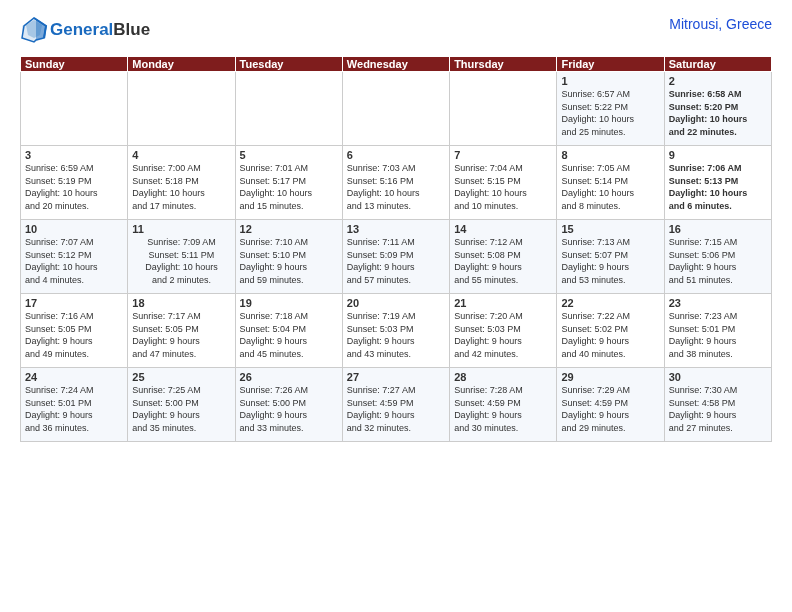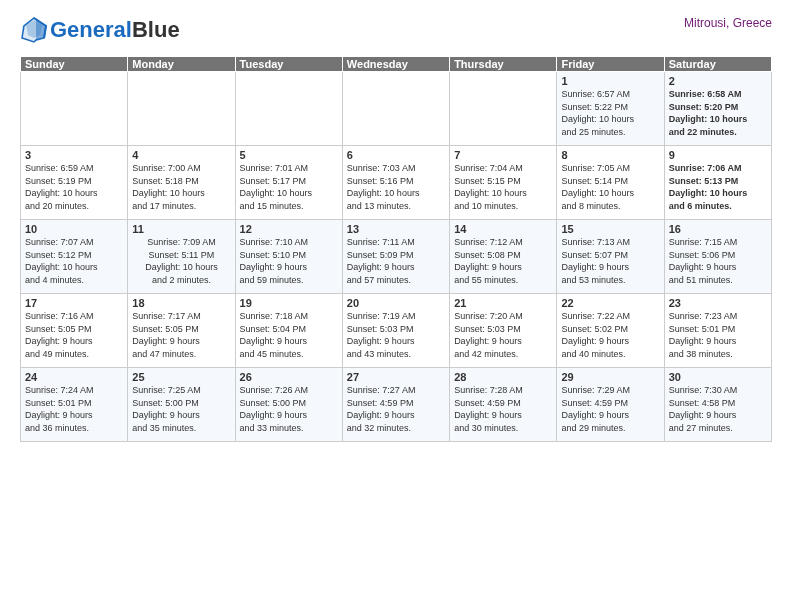--- a/index.html
+++ b/index.html
@@ -31,30 +31,30 @@
     }
     .title-block {
       text-align: right;
     }
     .month-title {
       font-size: 32px;
       font-weight: bold;
       color: #333;
     }
     .location {
-      font-size: 12px;
-      color: #701a75;
+      font-size: 14px;
+      color: #1d4ed8;
     }
     table {
       width: 100%;
       border-collapse: collapse;
       table-layout: fixed;
     }
     thead th {
-      background-color: #737373;
+      background-color: #7f1d1d;
       color: #fff;
       font-size: 11px;
       font-weight: bold;
       padding: 1px 4px;
       text-align: left;
       border: 1px solid #fff;
     }
     tbody td {
       border: 1px solid #ccc;
       vertical-align: top;
@@ -90,21 +90,21 @@
   <div class="header">
     <div class="logo">
       <svg class="logo-icon" viewBox="0 0 28 28">
         <polygon points="14,2 26,10 26,22 14,26 2,22 2,10" fill="#1a6abf" opacity="0.15"></polygon>
         <polygon points="16,4 26,11 24,22 16,24" fill="#1a6abf" opacity="0.5"></polygon>
         <polygon points="14,2 26,10 24,22 16,24 14,26 2,22 4,10" fill="none" stroke="#1a6abf" stroke-width="1.5"></polygon>
         <polygon points="14,4 22,9 20,19 14,22 8,19 6,9" fill="#2a7abf" opacity="0.3"></polygon>
         <path d="M14 2 L26 10 L24 22" stroke="#1a6abf" stroke-width="2" fill="none"></path>
       </svg>
       <div>
-        <div style="font-size:22px;font-weight:bold;color:#333;line-height:1.1;">
+        <div style="font-size:17px;font-weight:bold;color:#333;line-height:1.1;">
           <span style="color:#1a6abf">General</span><span style="color:#333">Blue</span>
         </div>
       </div>
     </div>
     <div class="title-block">
       <div class="location">Mitrousi, Greece</div>
     </div>
   </div>
 
   <table>

